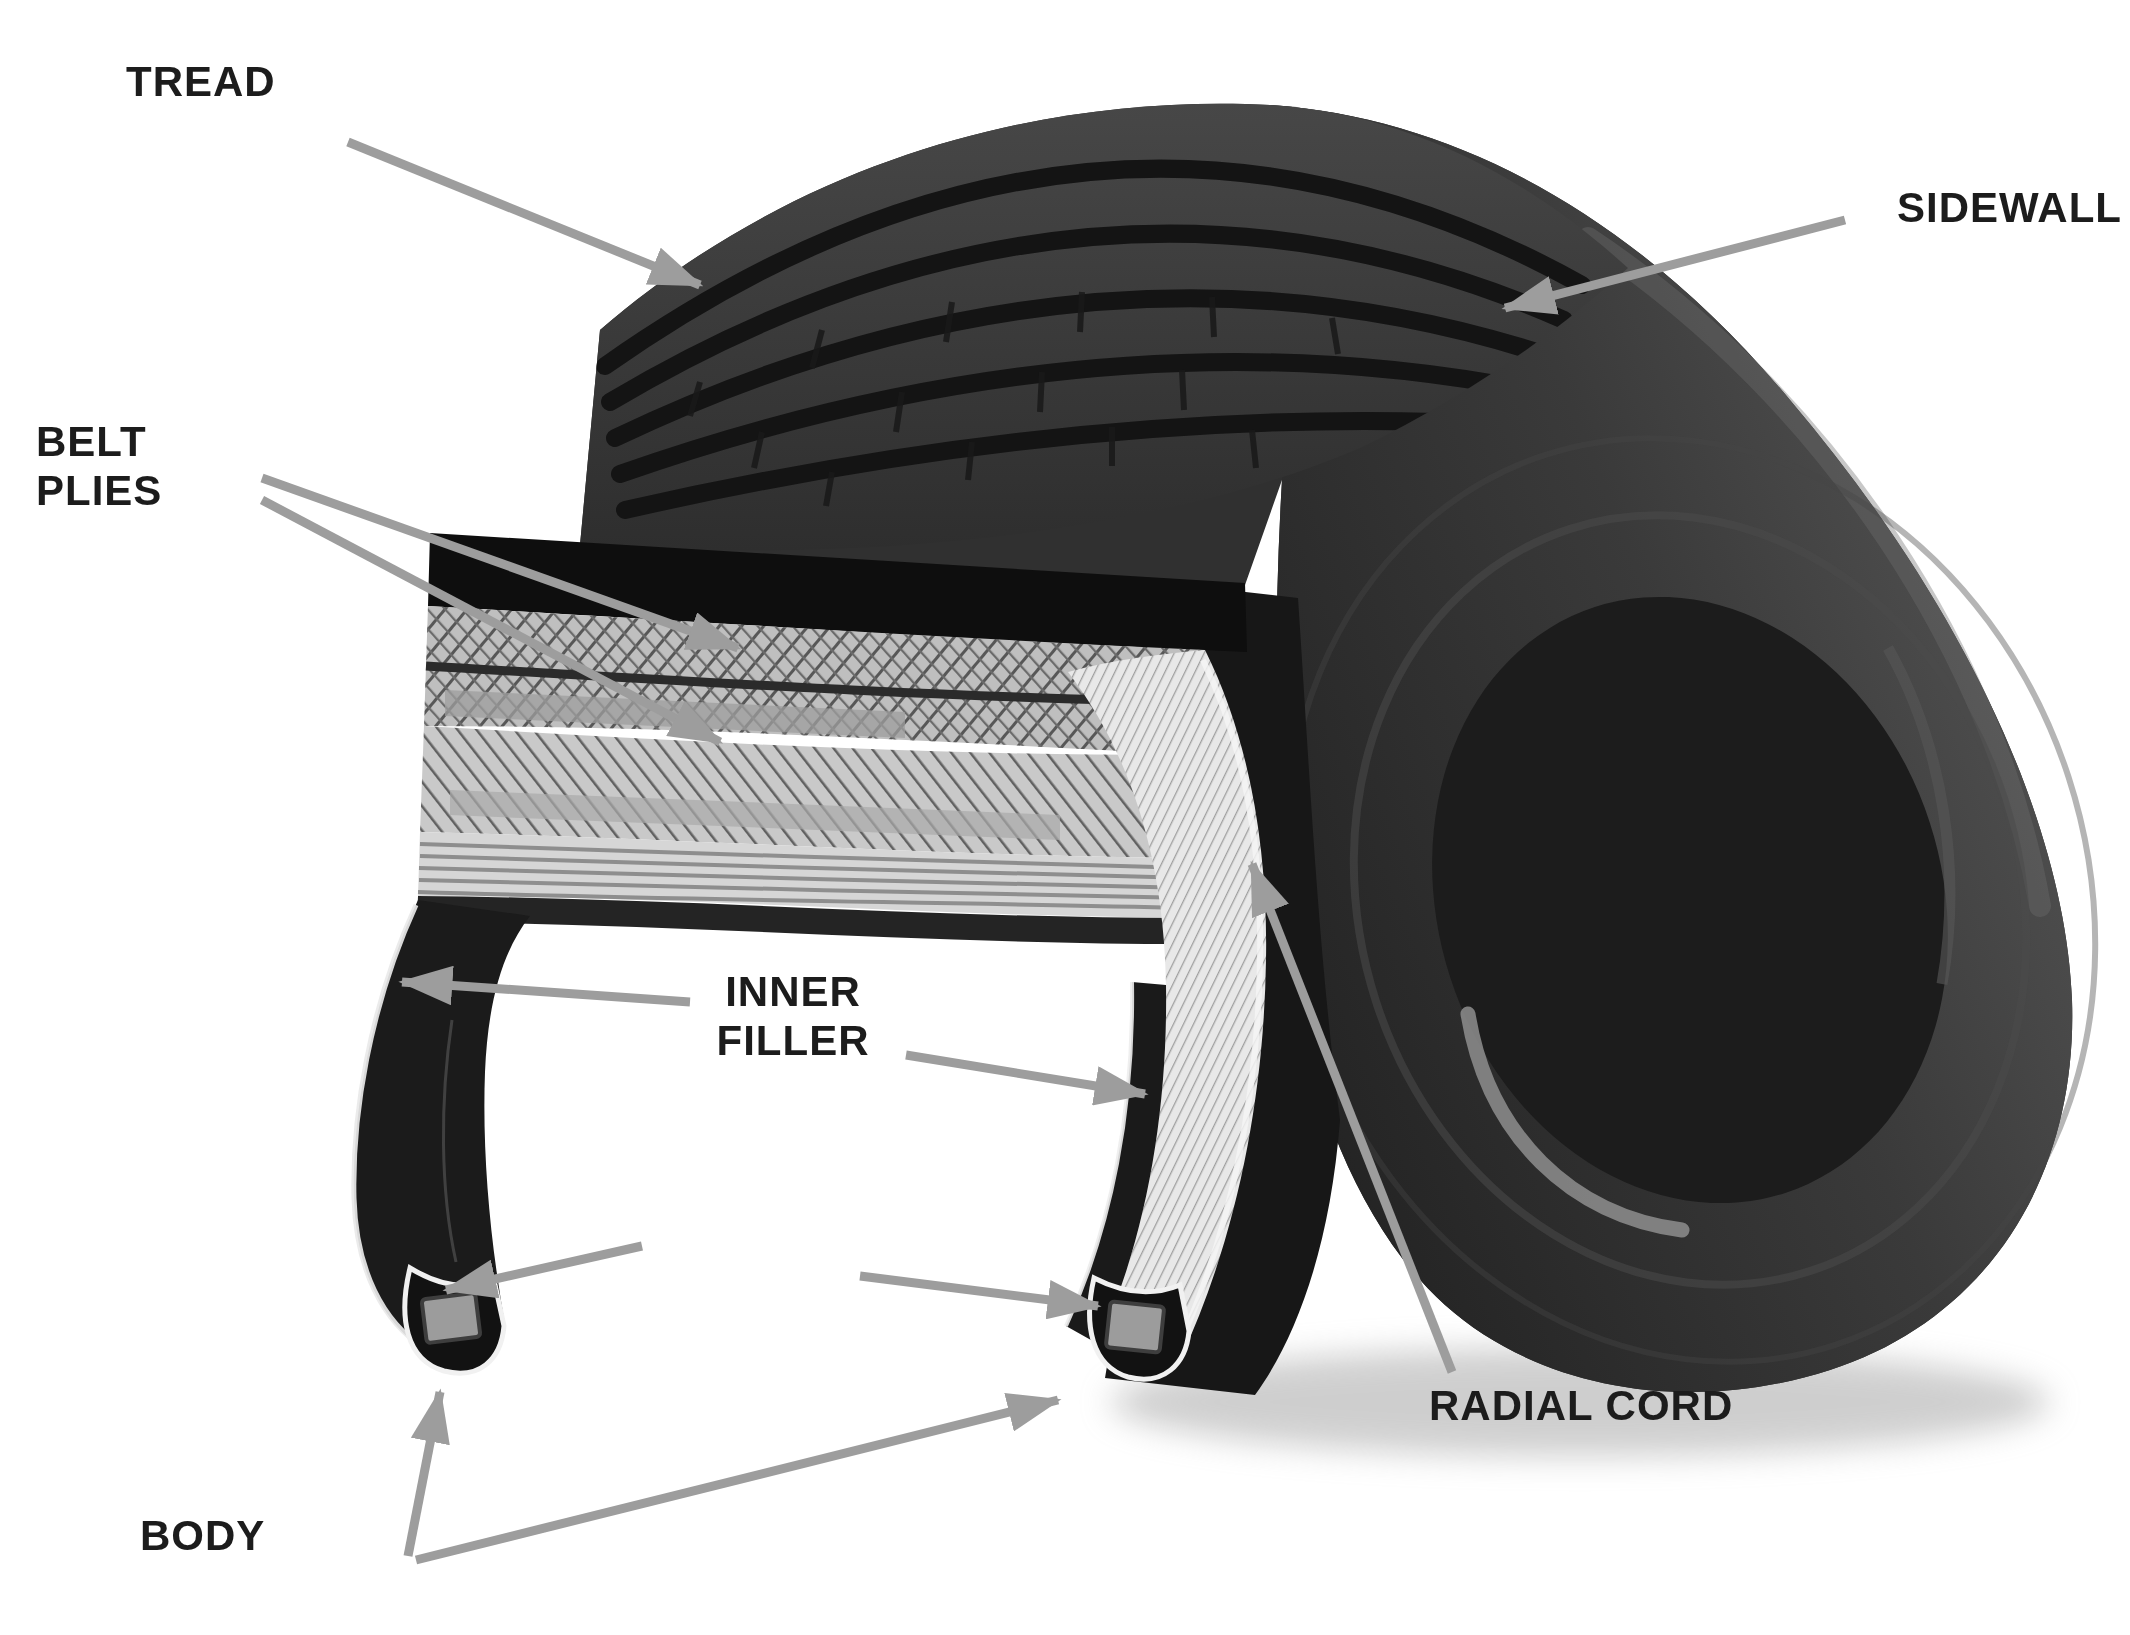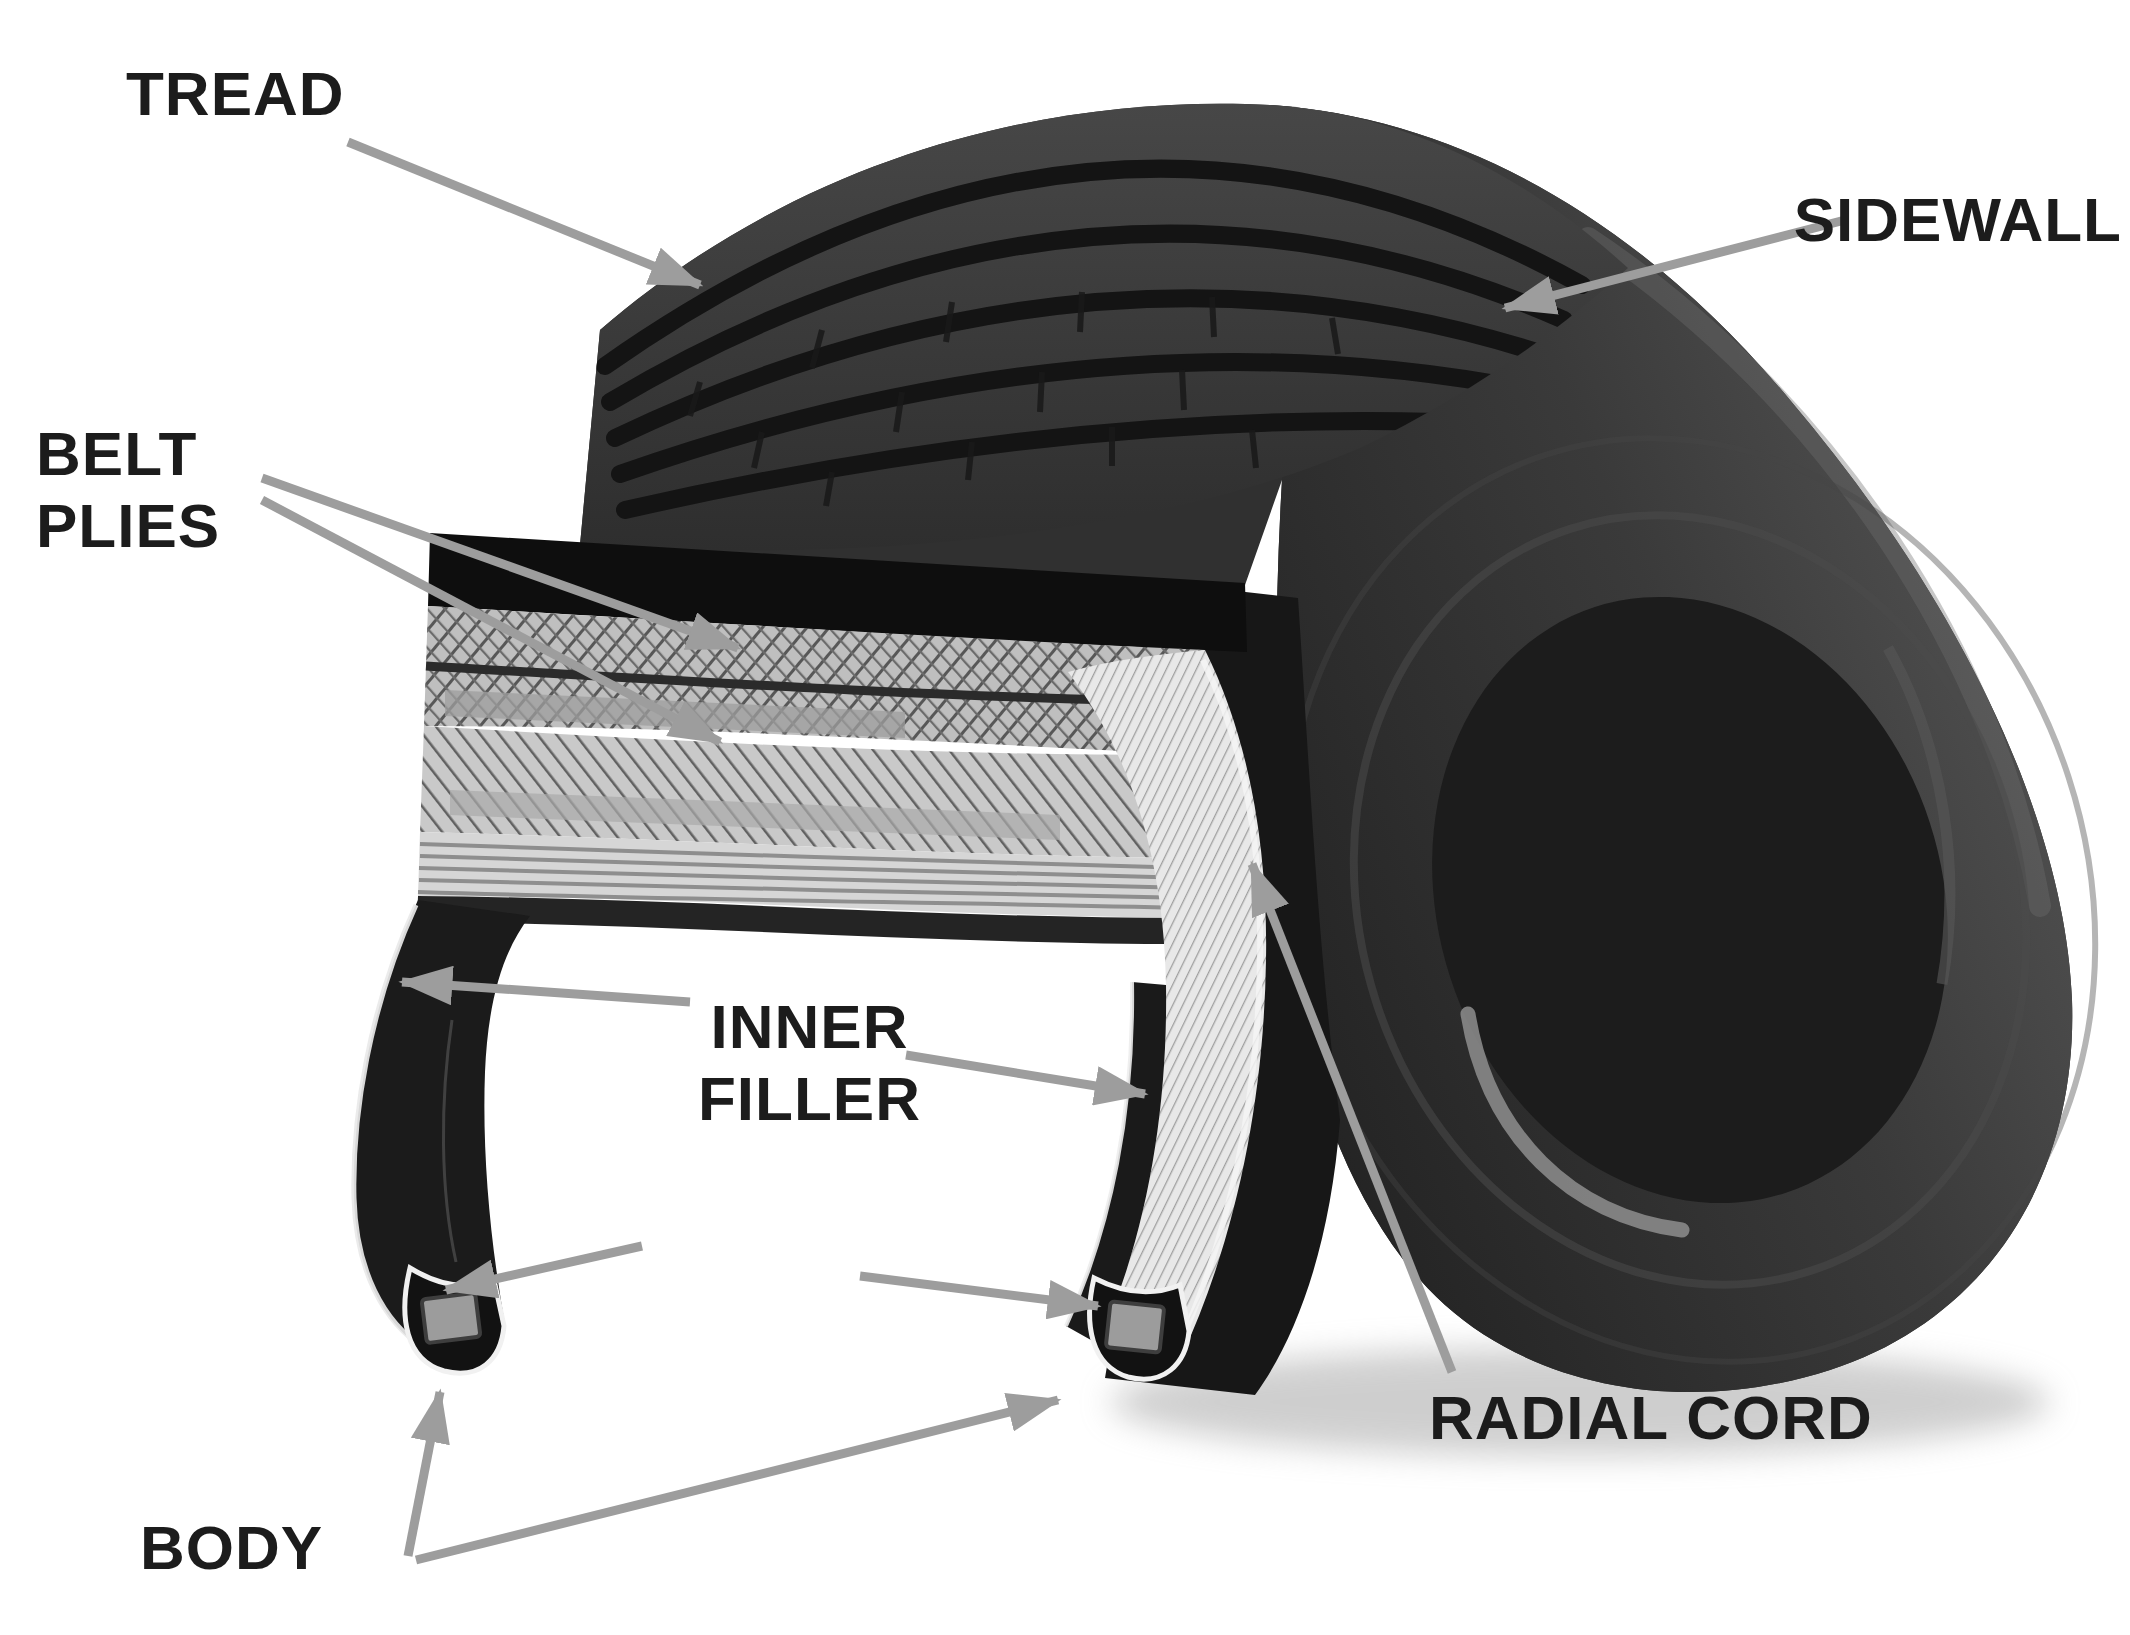--- a/index.html
+++ b/index.html
@@ -7,29 +7,29 @@
     position:relative;
     width:2130px;height:1635px;
     background:#ffffff;
     overflow:hidden;
     font-family:"Liberation Sans", sans-serif;
   }
   .art{position:absolute;left:0;top:0;width:2130px;height:1635px;}
   .lbl{
     position:absolute;
     font-weight:bold;
-    font-size:62px;
+    font-size:42px;
     line-height:1.16;
     letter-spacing:1px;
     color:#1c1c1c;
     white-space:nowrap;
     z-index:5;
   }
   .lbl span{display:block;}
-  .center{text-align:center;margin-top:23px;}
+  .center{text-align:center;}
   .right{text-align:right;margin-top:48px;}
 </style>
 </head>
 <body>
 
 <div class="canvas">
 
   <svg class="art" viewBox="0 0 2130 1635" aria-hidden="true">
     <defs>
       <linearGradient id="sideGrad" x1="1" y1="0.1" x2="0" y2="0.75">

